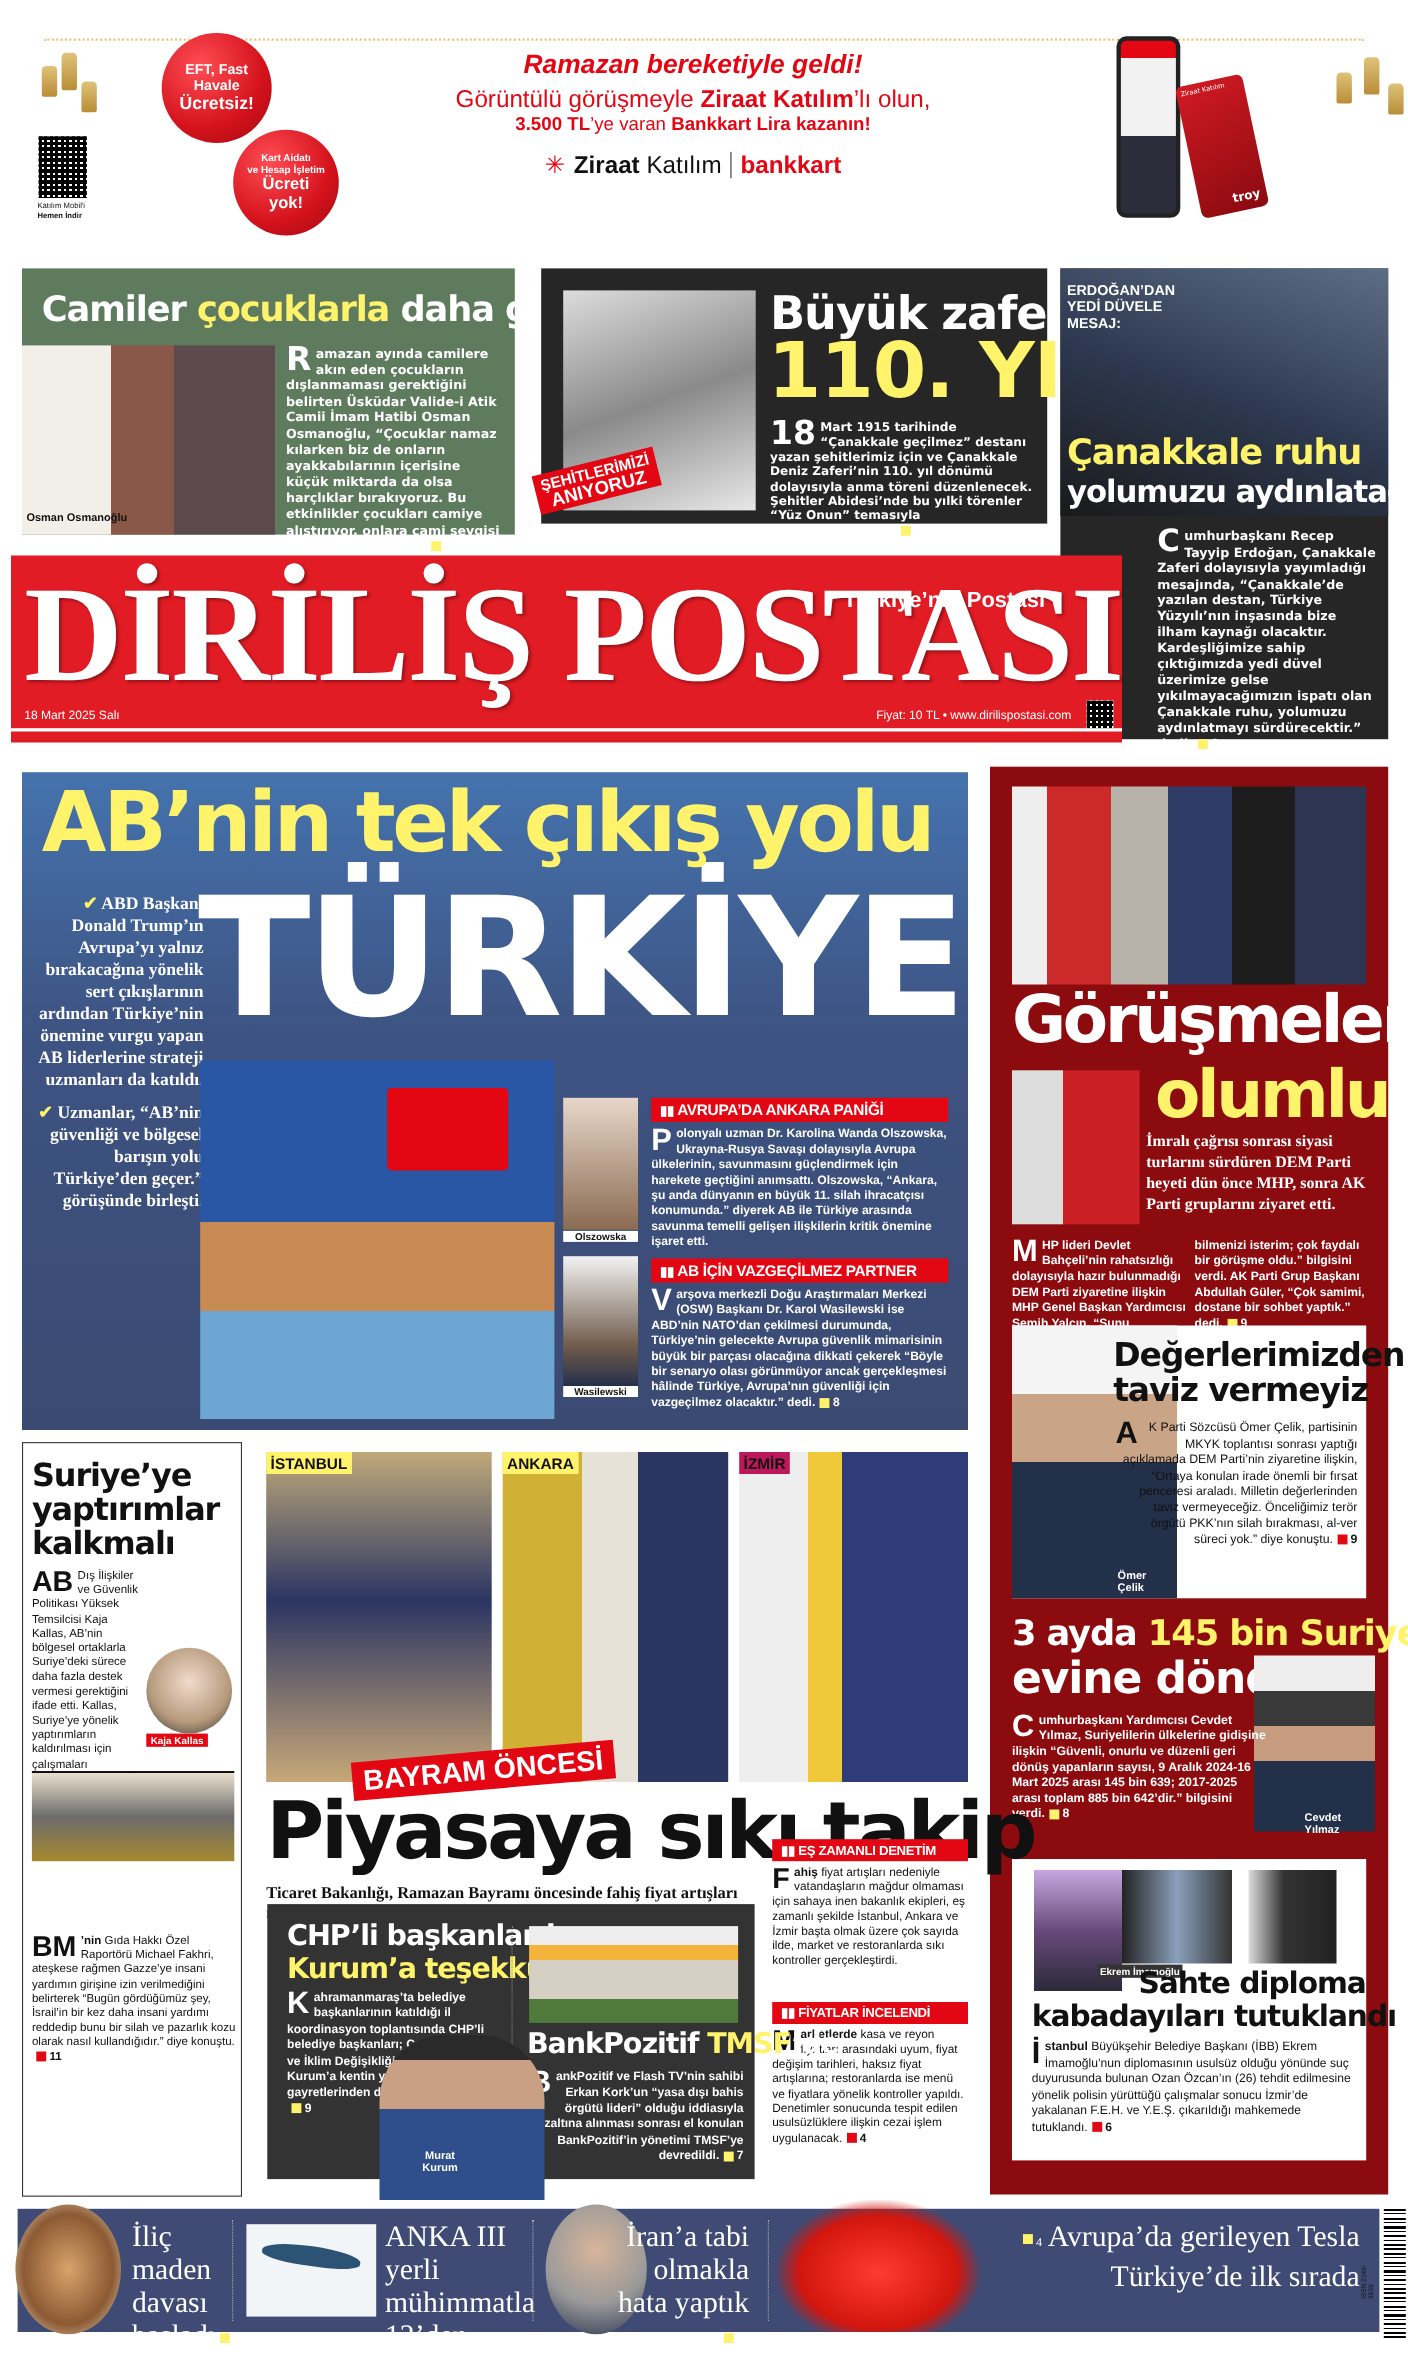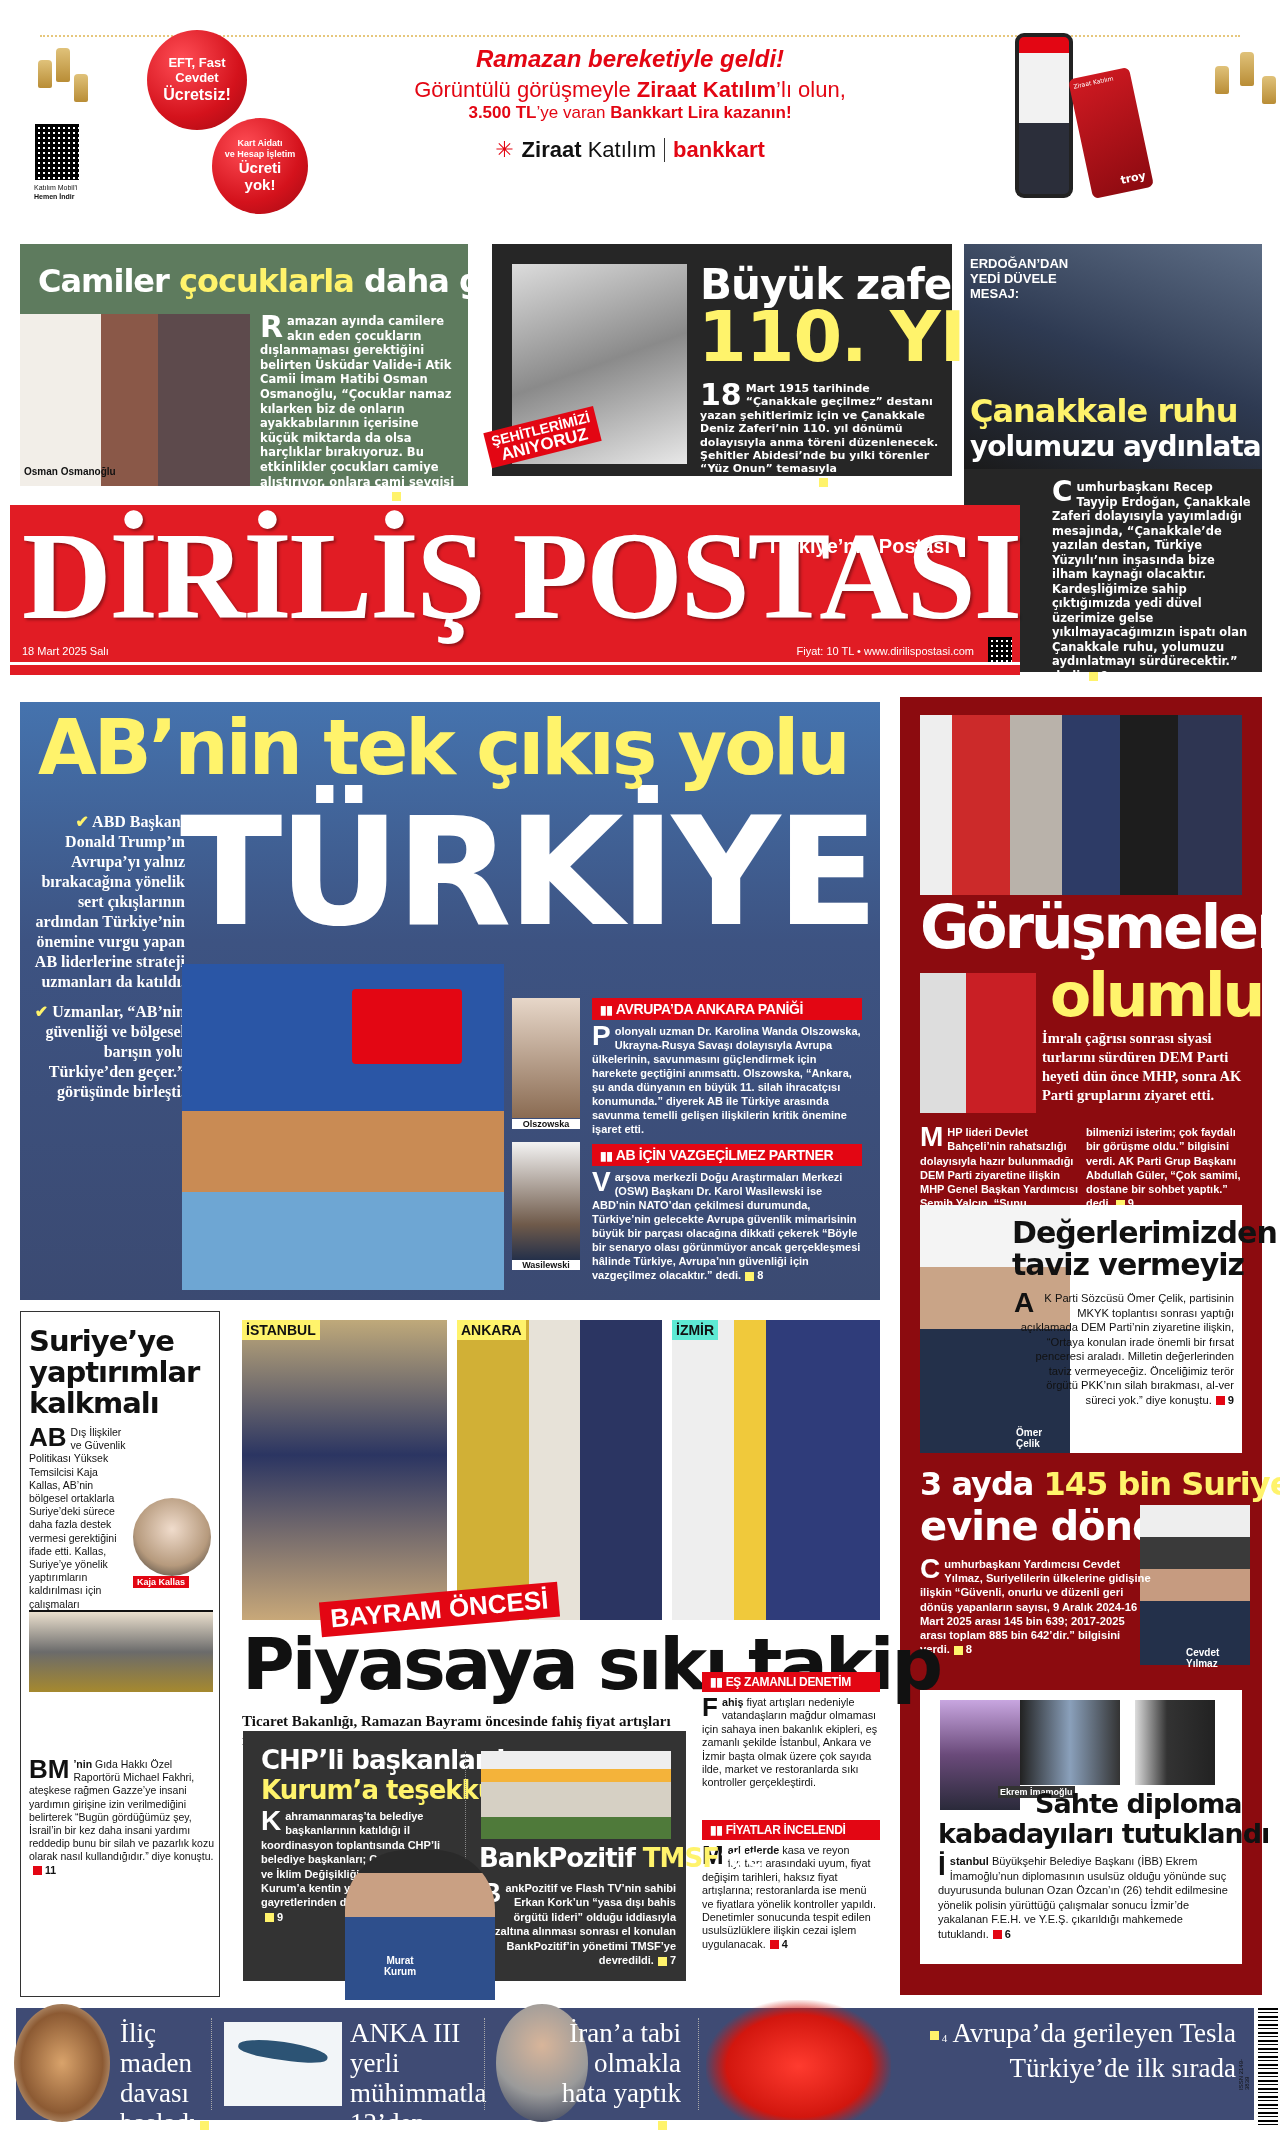--- a/index.html
+++ b/index.html
@@ -43,21 +43,21 @@
   <div class="lantern" style="left:1262px;top:76px"></div>
 
   <div class="abs qr" style="left:35px;top:124px;width:44px;height:56px"></div>
   <div class="abs sans" style="left:34px;top:183px;font-size:7px;line-height:9px">
     <div>Katılım Mobil'i</div>
       <div style="font-weight:bold">Hemen İndir</div>
   </div>
 
   <div class="ball sans" style="left:147px;top:30px;width:100px;height:100px;font-size:13px">
     <span>EFT, Fast</span>
-      <span>Cevdet</span>
+      <span>Havale</span>
       <span style="font-size:16px">Ücretsiz!</span>
   </div>
   <div class="ball sans" style="left:212px;top:118px;width:96px;height:96px;font-size:9px">
     <span>Kart Aidatı</span>
       <span>ve Hesap İşletim</span>
       <span style="font-size:15px">Ücreti</span>
       <span style="font-size:15px">yok!</span>
   </div>
 
   <div class="abs sans" style="left:330px;top:45px;width:600px;text-align:center">
@@ -211,21 +211,21 @@
     <p class="n" style="font-size:10.5px;line-height:13.2px"><span class="drop" style="font-size:26px">BM</span><b>’nin</b><span> Gıda Hakkı Özel Raportörü Michael Fakhri, ateşkese rağmen Gazze’ye insani yardımın girişine izin verilmediğini belirterek “Bugün gördüğümüz şey, İsrail’in bir kez daha insani yardımı reddedip bunu bir silah ve pazarlık kozu olarak nasıl kullandığıdır.” diye konuştu.</span><span class="bulr"></span><b>11</b></p>
   </div>
 </div>
 
 <div class="abs" style="left:242px;top:1320px;width:638px;height:420px">
   <div class="photo" style="left:0;top:0;width:205px;height:300px;background:linear-gradient(#bfa97a,#2b3562 45%,#c8a879)"></div>
   <div class="photo" style="left:215px;top:0;width:205px;height:300px;background:linear-gradient(90deg,#d1b036 0 35%,#e7e2d8 35% 60%,#2b3562 60%)"></div>
   <div class="photo" style="left:430px;top:0;width:208px;height:300px;background:linear-gradient(90deg,#eee 0 30%,#f0c93b 30% 45%,#2f3c7a 45%)"></div>
   <div class="abs sans" style="left:0;top:0;background:#fff36b;font-weight:bold;font-size:14px;padding:2px 4px">İSTANBUL</div>
   <div class="abs sans" style="left:215px;top:0;background:#fff36b;font-weight:bold;font-size:14px;padding:2px 4px">ANKARA</div>
-  <div class="abs sans" style="left:430px;top:0;background:#5eead4;font-weight:bold;font-size:14px;padding:2px 4px">İZMİR</div>
+  <div class="abs sans" style="left:430px;top:0;background:#be185d;font-weight:bold;font-size:14px;padding:2px 4px">İZMİR</div>
   <div class="abs sans" style="left:78px;top:272px;background:#e30613;color:#fff;font-weight:bold;font-size:26px;padding:2px 10px;transform:rotate(-5deg)">BAYRAM ÖNCESİ</div>
   <div class="abs cond" style="left:0;top:308px;font-size:72px;line-height:1;letter-spacing:-3px;white-space:nowrap">Piyasaya sıkı takip</div>
   <div class="abs serif" style="left:0;top:392px;width:440px;font-weight:bold;font-size:15px;line-height:19px">Ticaret Bakanlığı, Ramazan Bayramı öncesinde fahiş fiyat artışları nedeniyle market ve restoranlarda denetlemelerde bulundu.</div>
 </div>
 
 <div class="abs sans" style="left:702px;top:1672px;width:178px">
   <div class="secbar" style="font-size:12px">EŞ ZAMANLI DENETİM</div>
   <p class="n" style="font-size:10.8px;line-height:13.4px;margin-top:4px"><span class="drop" style="font-size:26px">F</span><b>ahiş</b><span> fiyat artışları nedeniyle vatandaşların mağdur olmaması için sahaya inen bakanlık ekipleri, eş zamanlı şekilde İstanbul, Ankara ve İzmir başta olmak üzere çok sayıda ilde, market ve restoranlarda sıkı kontroller gerçekleştirdi.</span></p>
 </div>
 <div class="abs sans" style="left:702px;top:1820px;width:178px">

